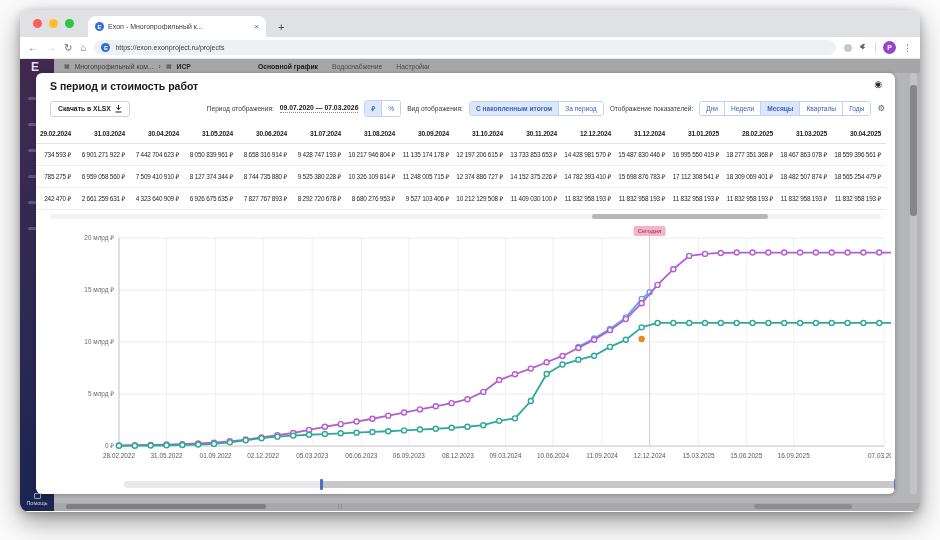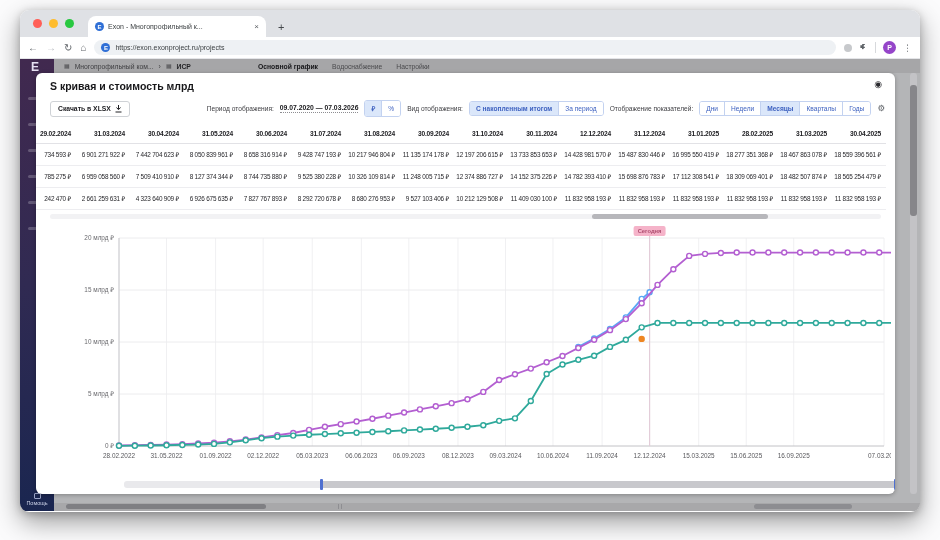--- a/index.html
+++ b/index.html
@@ -162,21 +162,21 @@
         <span class="bc-cur">ИСР</span>
         <div class="strip-tabs" id="strip-tabs">
             <span class="strip-tab active">Основной график</span>
             <span class="strip-tab">Водоснабжение</span>
             <span class="strip-tab">Настройки</span>
           </div>
       </div>
 
       <div class="panel">
         <div class="panel-header">
-          <span class="panel-title">S кривая и стоимость млрд</span>
+          <span class="panel-title">S период и стоимость работ</span>
           <span class="target-ic">◉</span>
         </div>
 
         <div class="panel-toolbar">
           <button class="dl-btn">
             <span>Скачать в XLSX</span>
             <svg width="7" height="8" viewBox="0 0 7 8">
               <path d="M3.5 0v4M1.5 2.5 3.5 4.7 5.5 2.5M0.5 7h6" stroke="#202024" stroke-width="1" fill="none"></path>
             </svg>
           </button>

